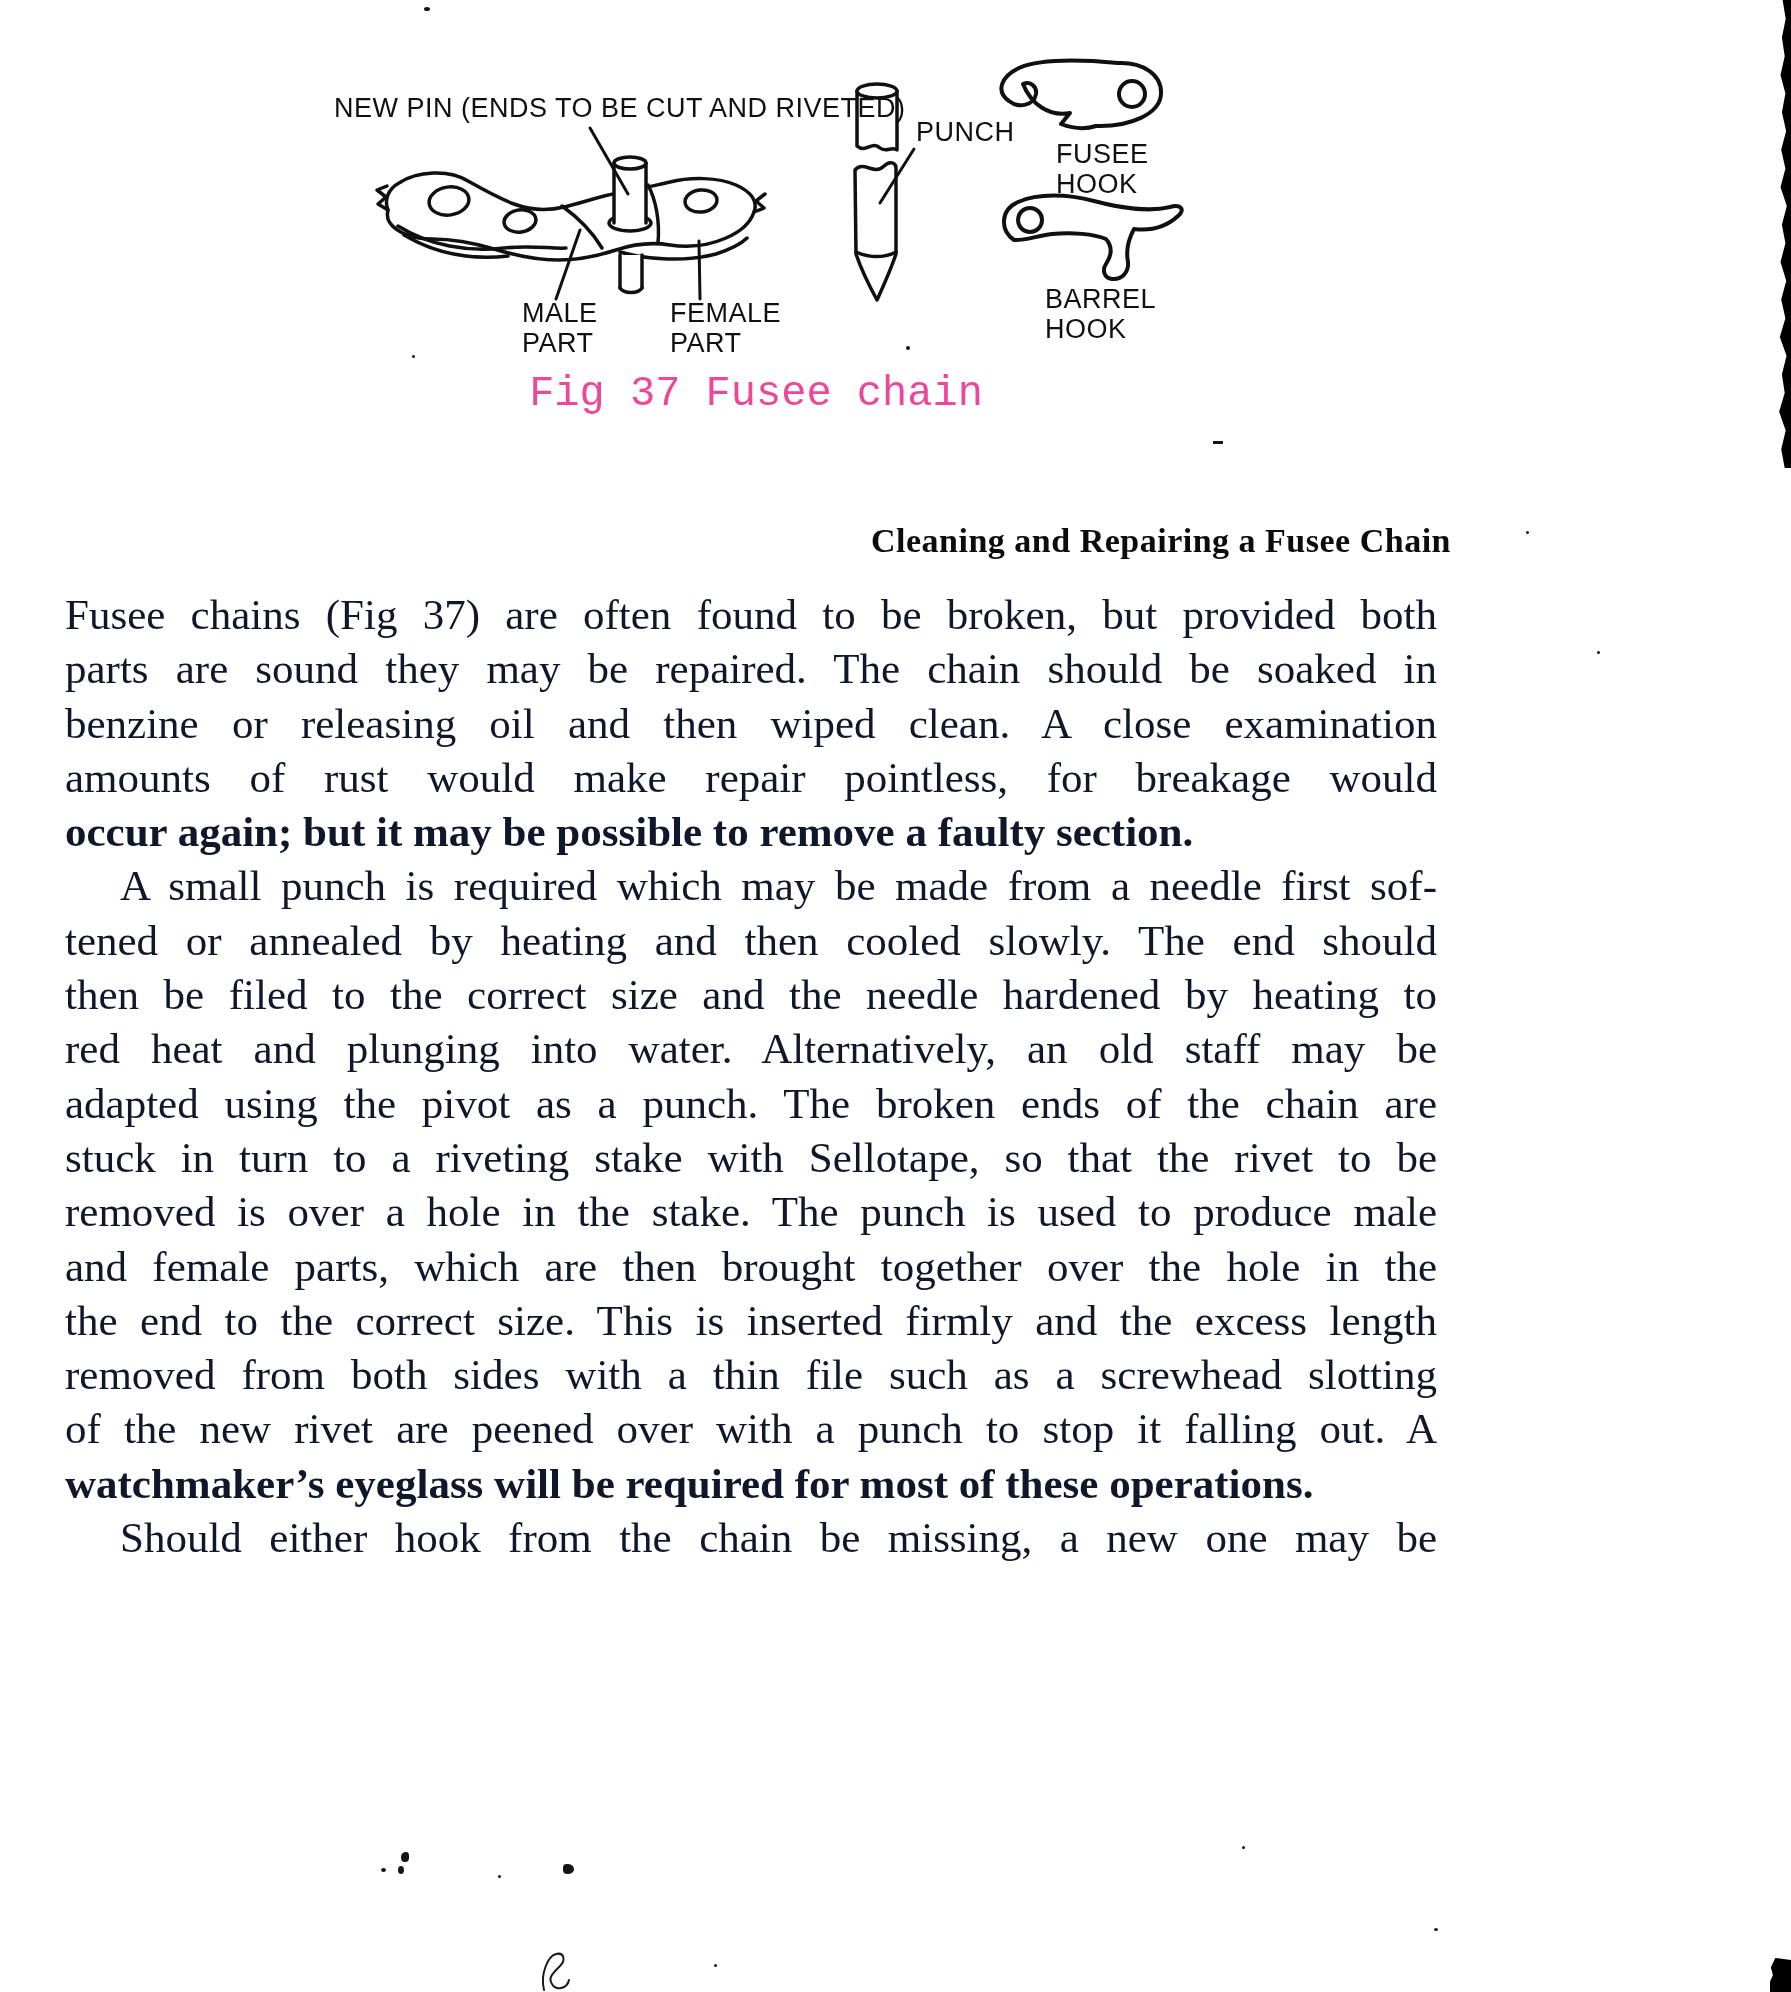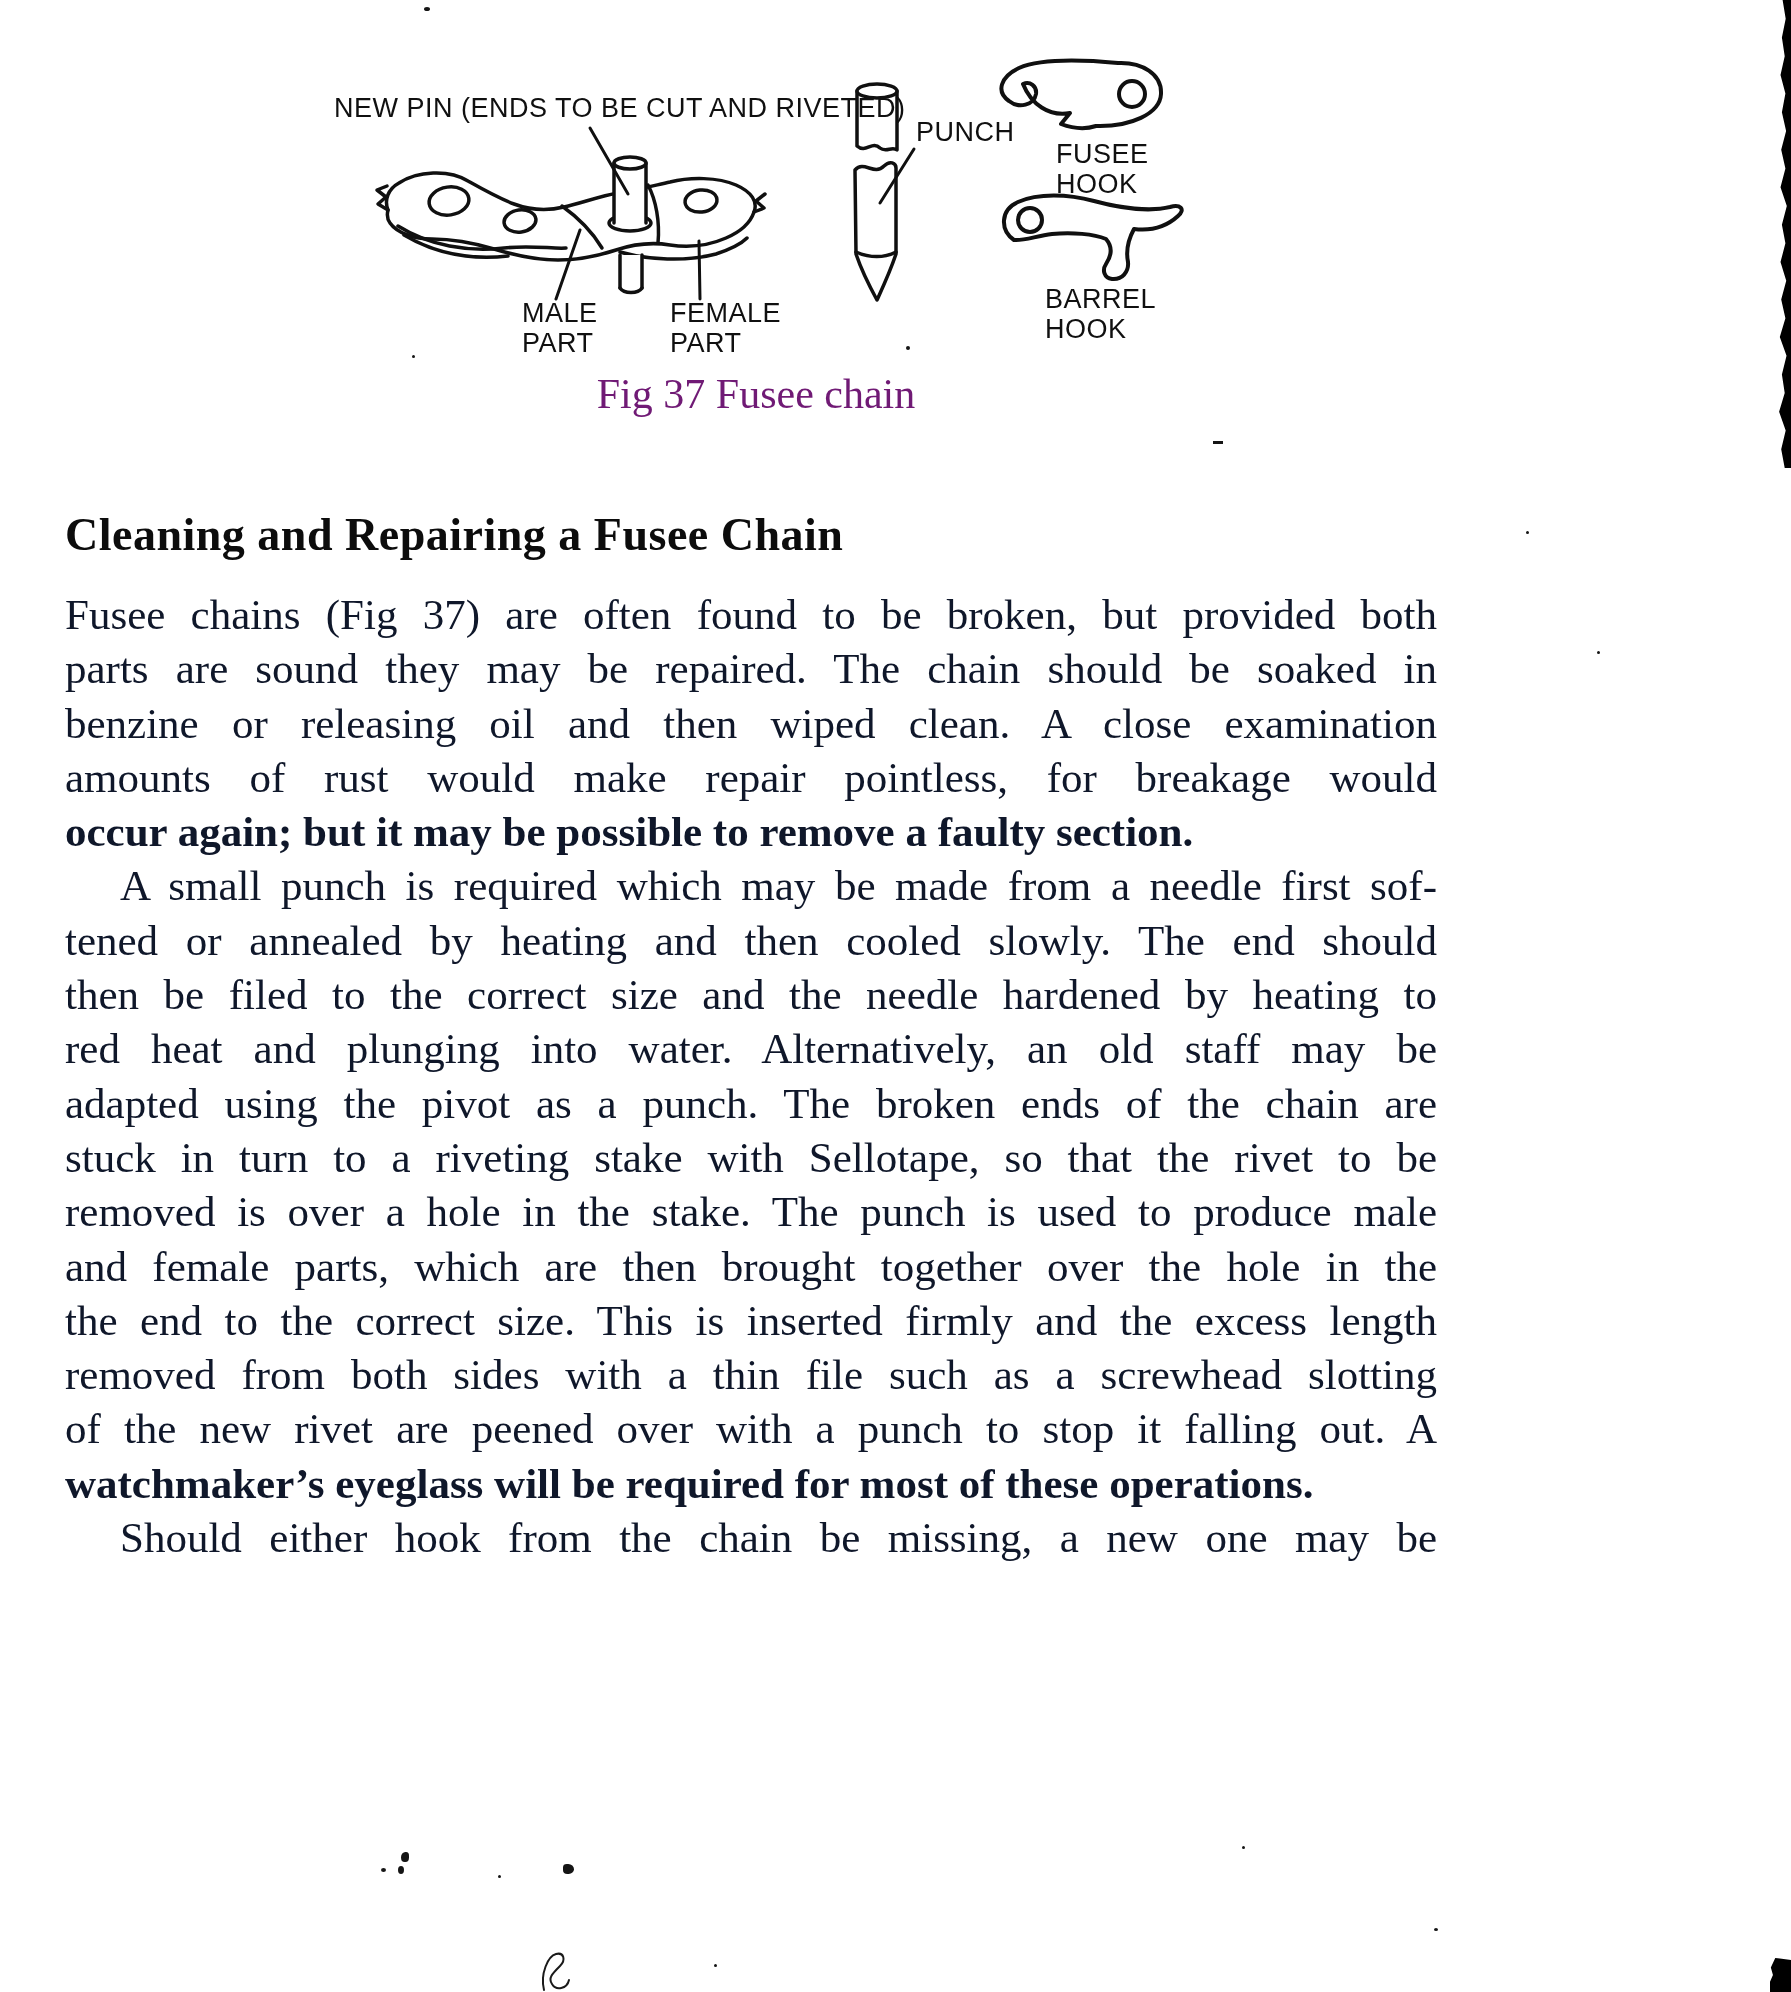--- a/index.html
+++ b/index.html
@@ -10,25 +10,25 @@
     color:#0e0e0e;
   }
   .page{position:absolute;inset:0;}
   svg text{
     font-family:"Liberation Sans","DejaVu Sans",sans-serif;
     fill:#101010;
   }
   .fig-label{font-size:27px;letter-spacing:.5px;}
   .caption{
     position:absolute;left:400px;top:370px;width:712px;
-    text-align:center;font-size:42px;color:#701a75;
+    text-align:center;font-size:42px;color:#ec4899;font-family:Liberation Mono, monospace;
   }
   .heading{
-    position:absolute;left:65px;top:508px;width:1372px;margin:0;
-    text-align:left;font-size:46px;font-weight:bold;color:#0c0c0c;
+    position:absolute;left:65px;top:508px;width:1372px;margin:14px;
+    text-align:right;font-size:34px;font-weight:bold;color:#0c0c0c;
     letter-spacing:.5px;
   }
   .article-body{
     position:absolute;left:65px;top:588px;width:1372px;
     font-size:43px;line-height:54.3px;color:#0f172a;
   }
   .tline{
     text-align:justify;text-align-last:justify;
     white-space:normal;
   }

